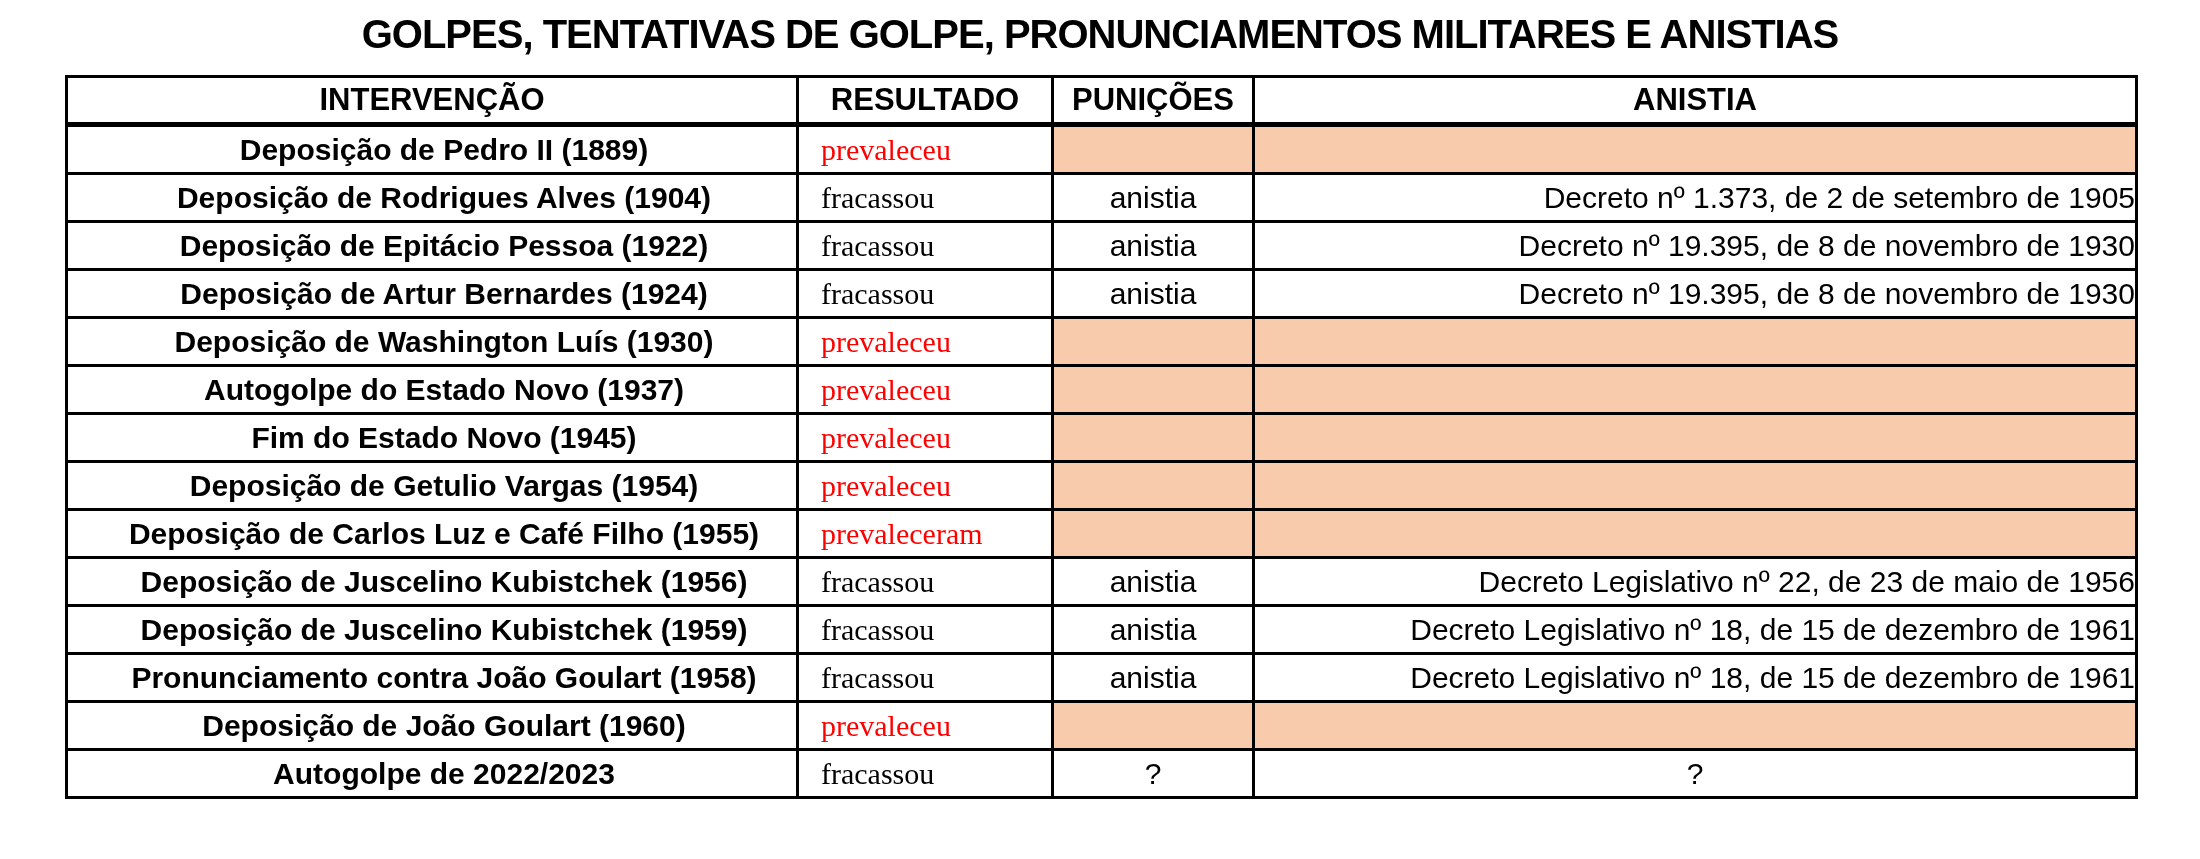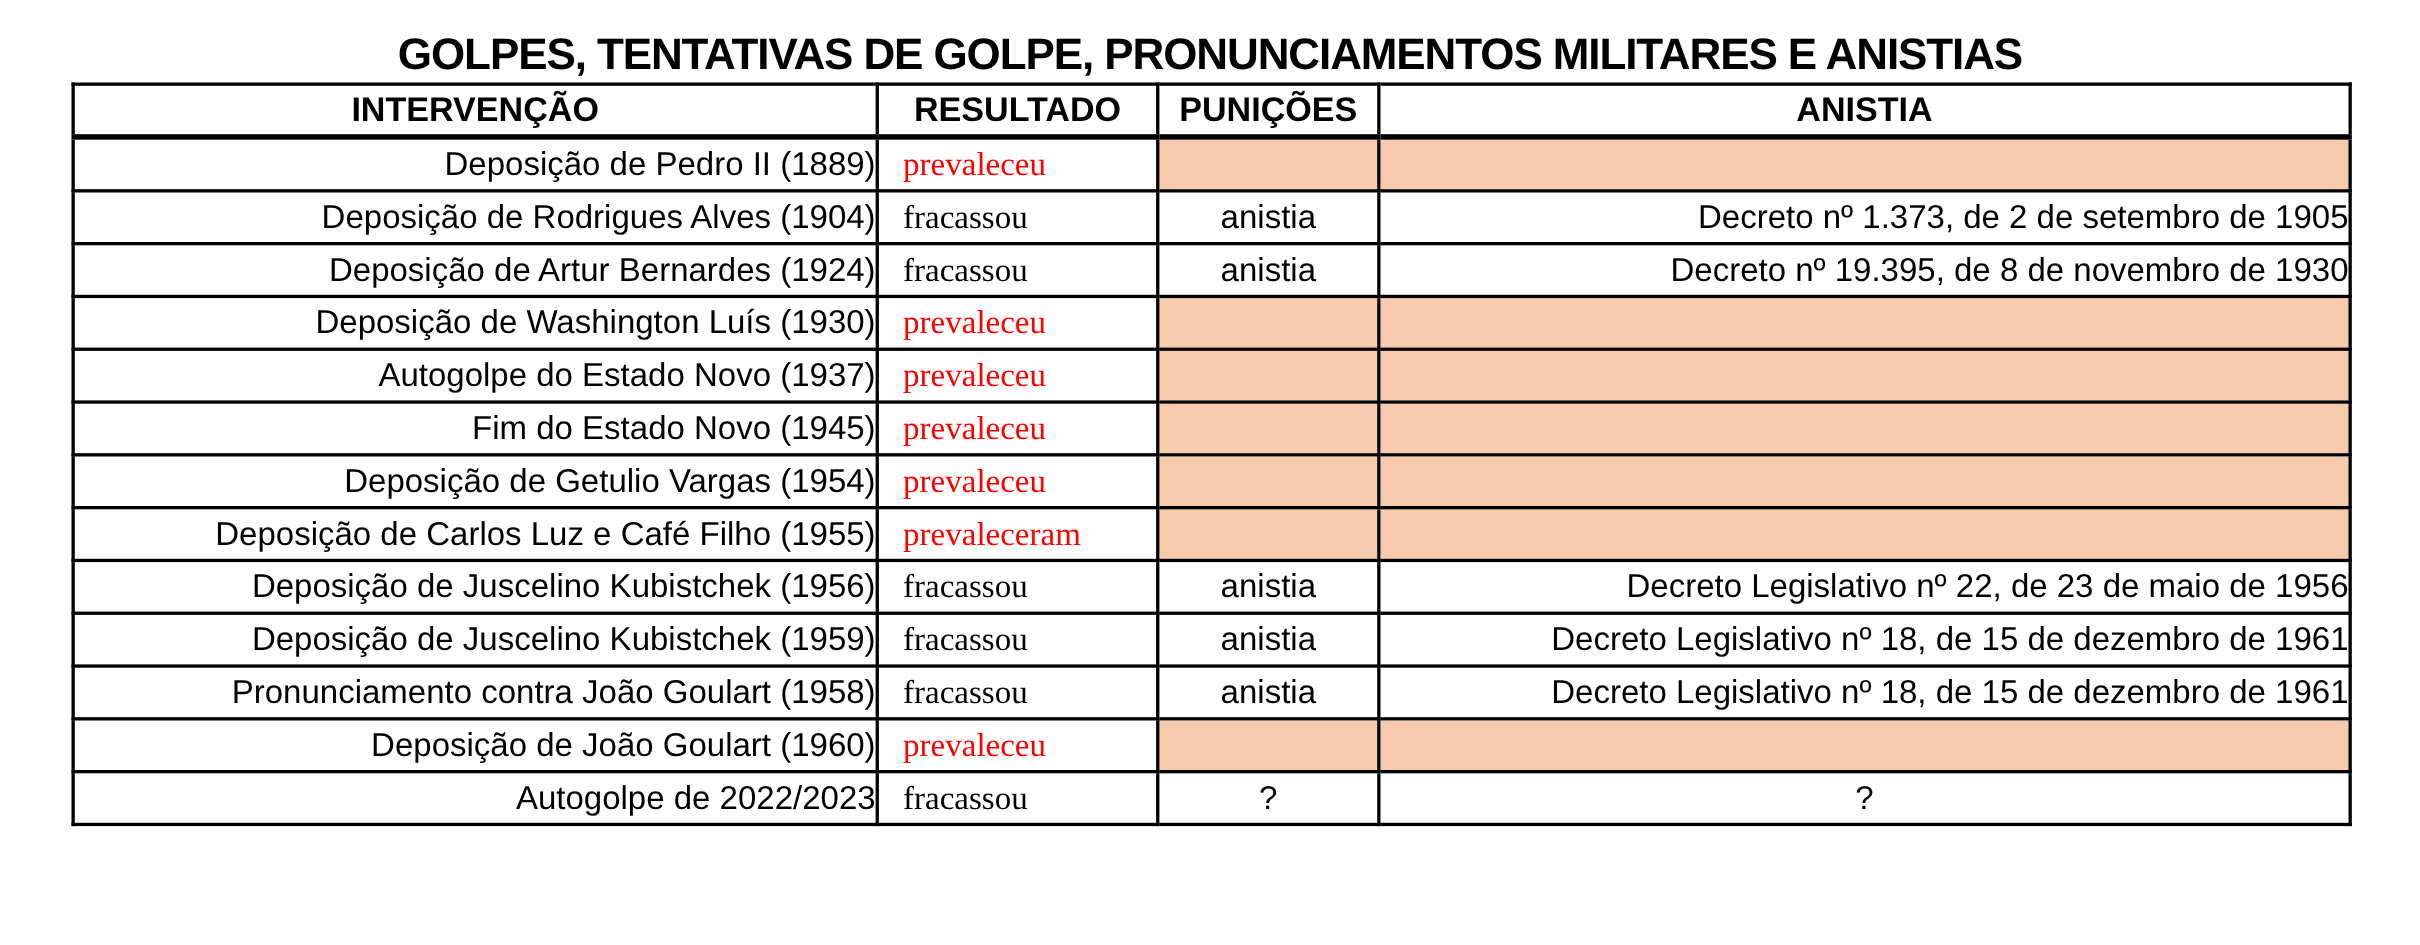--- a/index.html
+++ b/index.html
@@ -7,21 +7,21 @@
     position: relative;
     width: 2200px;
     height: 859px;
     background: var(--bg, #ffffff);
     font-family: "Liberation Sans", sans-serif;
     color: var(--text, #000000);
     overflow: hidden;
   }
   .title {
     position: absolute;
-    top: 28px;
+    top: 12px;
     left: 0;
     width: 100%;
     text-align: center;
     font-size: 40px;
     font-weight: bold;
     letter-spacing: -1px;
     white-space: nowrap;
   }
   table.golpes-table {
     position: absolute;
@@ -42,21 +42,21 @@
     height: 44px;
     font-size: 31px;
     font-weight: bold;
     text-align: center;
     border-bottom-width: 5px;
   }
   tbody td {
     height: 45px;
     font-size: 30px;
   }
-  .cell-intervention { padding-left: 24px; text-align: right; }
+  .cell-intervention { padding-left: 24px; text-align: center; font-weight: bold; }
   .cell-result       { padding-left: 22px; text-align: left; font-family: Liberation Serif, serif; }
   .cell-punishment   { text-align: center; }
   .cell-amnesty      { padding-left: 24px; text-align: right; }
   .cell-amnesty.center { padding-left: 0; text-align: center; }
   .red    { color: var(--red, #FF0000); }
   .shaded { background: var(--highlight, #F8CBAD); }
 </style>
 </head>
 <body>
 
@@ -86,20 +86,26 @@
     <td class="cell-amnesty shaded"></td>
   </tr>
 
   <tr>
     <td class="cell-intervention">Deposição de Rodrigues Alves (1904)</td>
     <td class="cell-result">fracassou</td>
     <td class="cell-punishment">anistia</td>
     <td class="cell-amnesty">Decreto nº 1.373, de 2 de setembro de 1905</td>
   </tr>
 
+  <tr>
+    <td class="cell-intervention">Deposição de Epitácio Pessoa (1922)</td>
+    <td class="cell-result">fracassou</td>
+    <td class="cell-punishment">anistia</td>
+    <td class="cell-amnesty">Decreto nº 19.395, de 8 de novembro de 1930</td>
+  </tr>
 
   <tr>
     <td class="cell-intervention">Deposição de Artur Bernardes (1924)</td>
     <td class="cell-result">fracassou</td>
     <td class="cell-punishment">anistia</td>
     <td class="cell-amnesty">Decreto nº 19.395, de 8 de novembro de 1930</td>
   </tr>
 
   <tr>
     <td class="cell-intervention">Deposição de Washington Luís (1930)</td>

